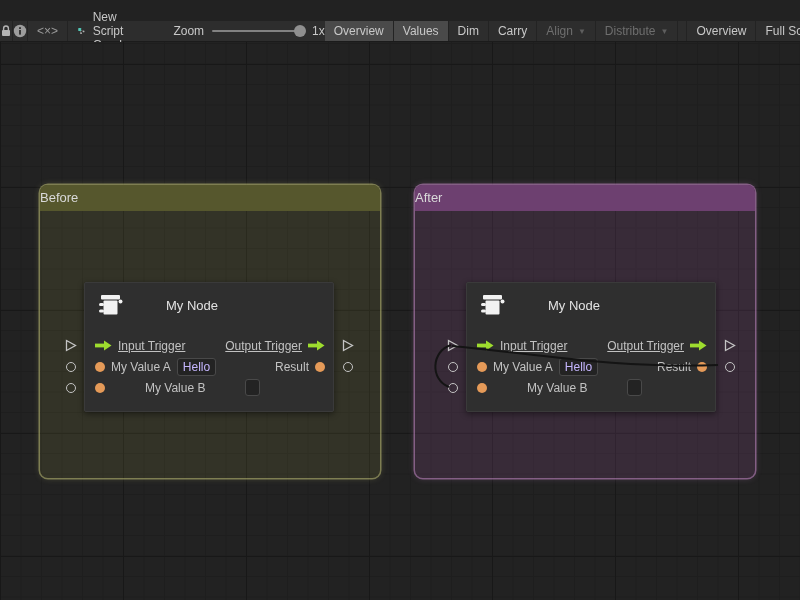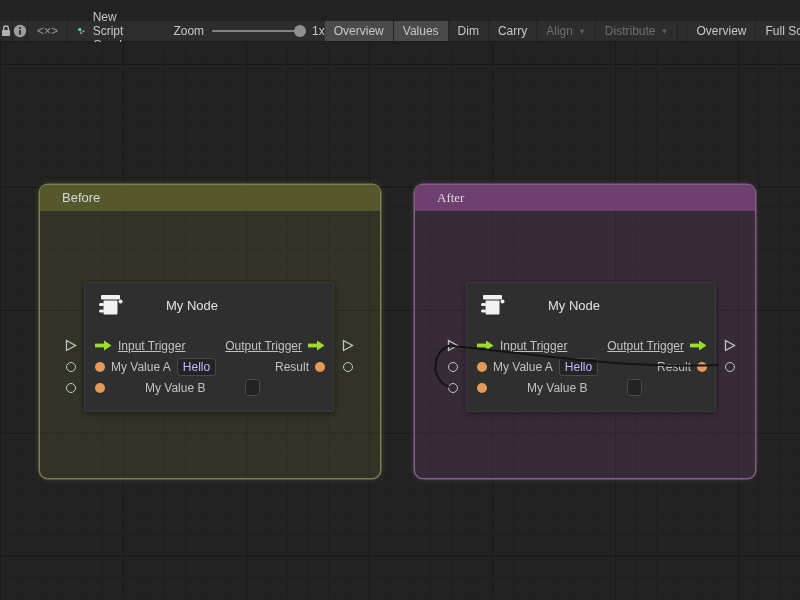--- a/index.html
+++ b/index.html
@@ -34,25 +34,25 @@
   .canvas { position:absolute; left:0; top:42px; width:800px; height:558px; background-color:#222222;
     background-image:
       linear-gradient(#181818 1px, transparent 1px),
       linear-gradient(90deg,#181818 1px, transparent 1px),
       linear-gradient(#1e1e1e 1px, transparent 1px),
       linear-gradient(90deg,#1e1e1e 1px, transparent 1px);
     background-size:123px 123px,123px 123px,20.5px 20.5px,20.5px 20.5px;
     background-position:0 22px,0 0,0 1px,0 0; }
 
   .group { position:absolute; width:340px; height:293px; border-radius:8px; z-index:1; }
-  .group-header { height:26px; line-height:26px; padding-left:22px; color:#d9d9d9; font-size:13px; border-radius:7px 7px 0 0; }
+  .group-header { height:26px; line-height:26px; padding-left:0; color:#d9d9d9; font-size:13px; border-radius:7px 7px 0 0; }
   .group.before { background:rgba(158,158,68,0.14); box-shadow:0 0 0 1.5px rgba(185,185,115,0.55), 0 0 7px rgba(185,185,115,0.30); }
   .group.before .group-header { background:#56572d; }
   .group.after { background:rgba(172,95,176,0.16); box-shadow:0 0 0 1.5px rgba(196,135,199,0.55), 0 0 7px rgba(196,135,199,0.30); }
-  .group.after .group-header { background:#6d4070;font-family:Liberation Serif, serif; }
+  .group.after .group-header { background:#6d4070; }
 
   .node { position:absolute; width:250px; height:130px; background:#2f2f2f; border:1px solid #3a3a3a; border-radius:2px; box-shadow:0 2px 6px rgba(0,0,0,0.45); z-index:2; }
   .node-header { position:absolute; left:0; top:0; right:0; height:44px; display:flex; align-items:center; gap:10px; padding-left:12px; }
   .node-title { color:#e2e2e2; font-size:13px;margin-left:32px; }
   .node-row { position:absolute; left:0; right:0; height:21px; display:flex; align-items:center; gap:6px; padding:0 8px 0 10px; color:#c2c2c2; font-size:12px; }
   .row-1 { top:52px;text-decoration:underline; } .row-2 { top:73px; } .row-3 { top:94px;gap:40px; }
   .spacer { flex:1; }
   .dot { width:10px; height:10px; border-radius:50%; background:#e59a58; flex:none; }
   .field { background:#232323; border:1px solid #494949; border-radius:3px; height:18px; line-height:16px; padding:0 5px; color:#c4b5fd; font-size:12px; white-space:nowrap; }
   .field.small { width:15px; height:17px; padding:0; }

